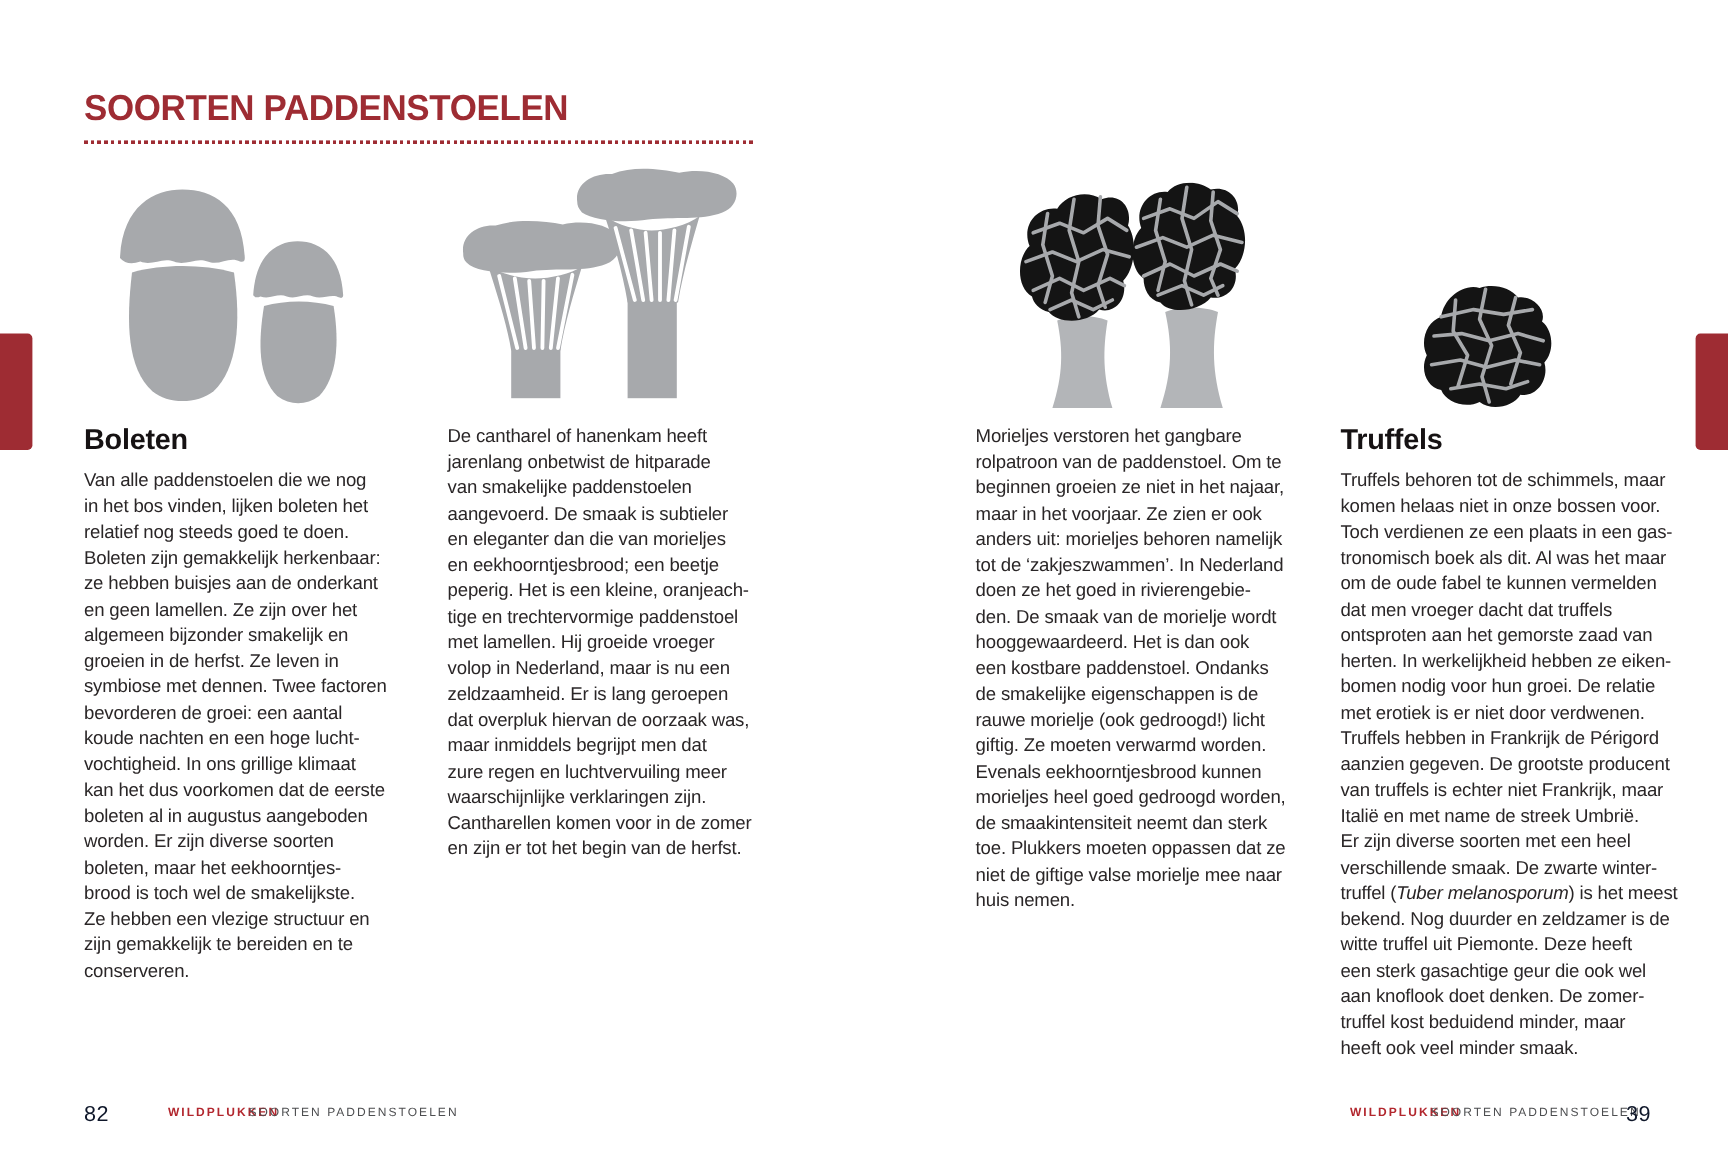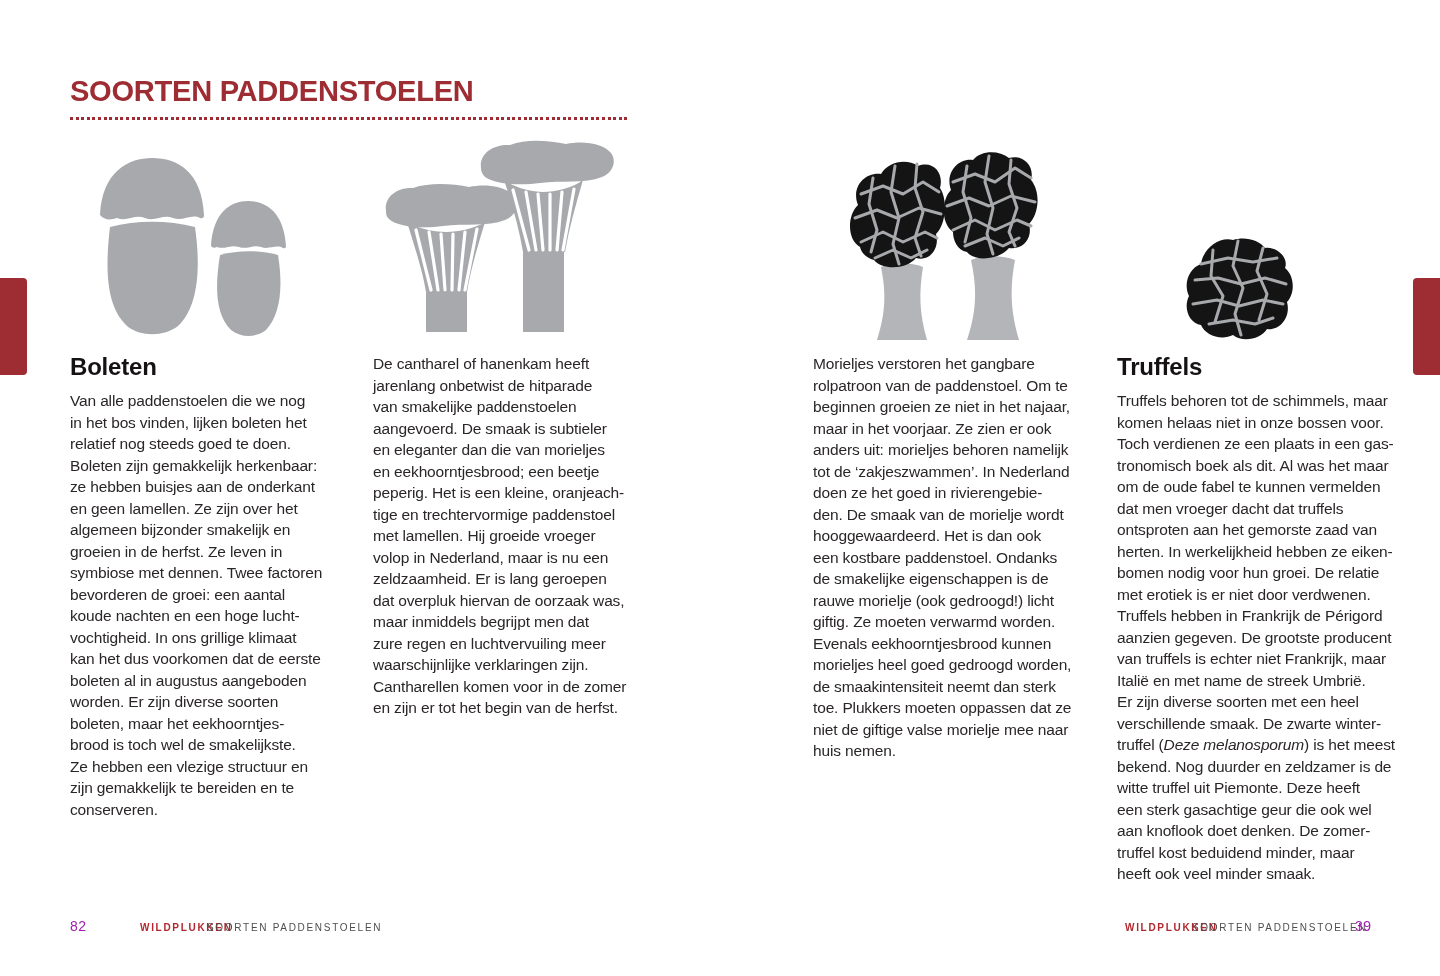--- a/index.html
+++ b/index.html
@@ -30,21 +30,21 @@
     margin:0 0 9px 0;font-size:24px;font-weight:700;color:#161213;
     letter-spacing:-0.2px;
   }
   .col p{
     margin:0;font-size:15.5px;line-height:21.5px;white-space:pre;
     color:#2a2627;letter-spacing:-0.15px;
   }
   .col p .species{font-style:italic;}
 
   .footer-pageno{
-    position:absolute;top:918px;font-size:14px;color:#a21caf;letter-spacing:0.5px;
+    position:absolute;top:918px;font-size:18px;color:#0f172a;letter-spacing:0.5px;
   }
   .footer-book{
     position:absolute;top:922px;font-size:10px;font-weight:700;color:#b2272e;
     letter-spacing:1.7px;text-transform:uppercase;
   }
   .footer-chapter{
     position:absolute;top:922px;font-size:10px;font-weight:400;color:#4d4e50;
     letter-spacing:1.7px;text-transform:uppercase;
   }
 </style>
@@ -210,21 +210,21 @@
 ontsproten aan het gemorste zaad van
 herten. In werkelijkheid hebben ze eiken-
 bomen nodig voor hun groei. De relatie
 met erotiek is er niet door verdwenen.
 Truffels hebben in Frankrijk de Périgord
 aanzien gegeven. De grootste producent
 van truffels is echter niet Frankrijk, maar
 Italië en met name de streek Umbrië.
 Er zijn diverse soorten met een heel
 verschillende smaak. De zwarte winter-
-truffel (</span><span class="species">Deze melanosporum</span><span>) is het meest
+truffel (</span><span class="species">Tuber melanosporum</span><span>) is het meest
 bekend. Nog duurder en zeldzamer is de
 witte truffel uit Piemonte. Deze heeft
 een sterk gasachtige geur die ook wel
 aan knoflook doet denken. De zomer-
 truffel kost beduidend minder, maar
 heeft ook veel minder smaak.</span></p>
 </section>
 
 <span class="footer-pageno" style="left:70px">82</span>
 <span class="footer-book" style="left:140px">WILDPLUKKEN</span>

